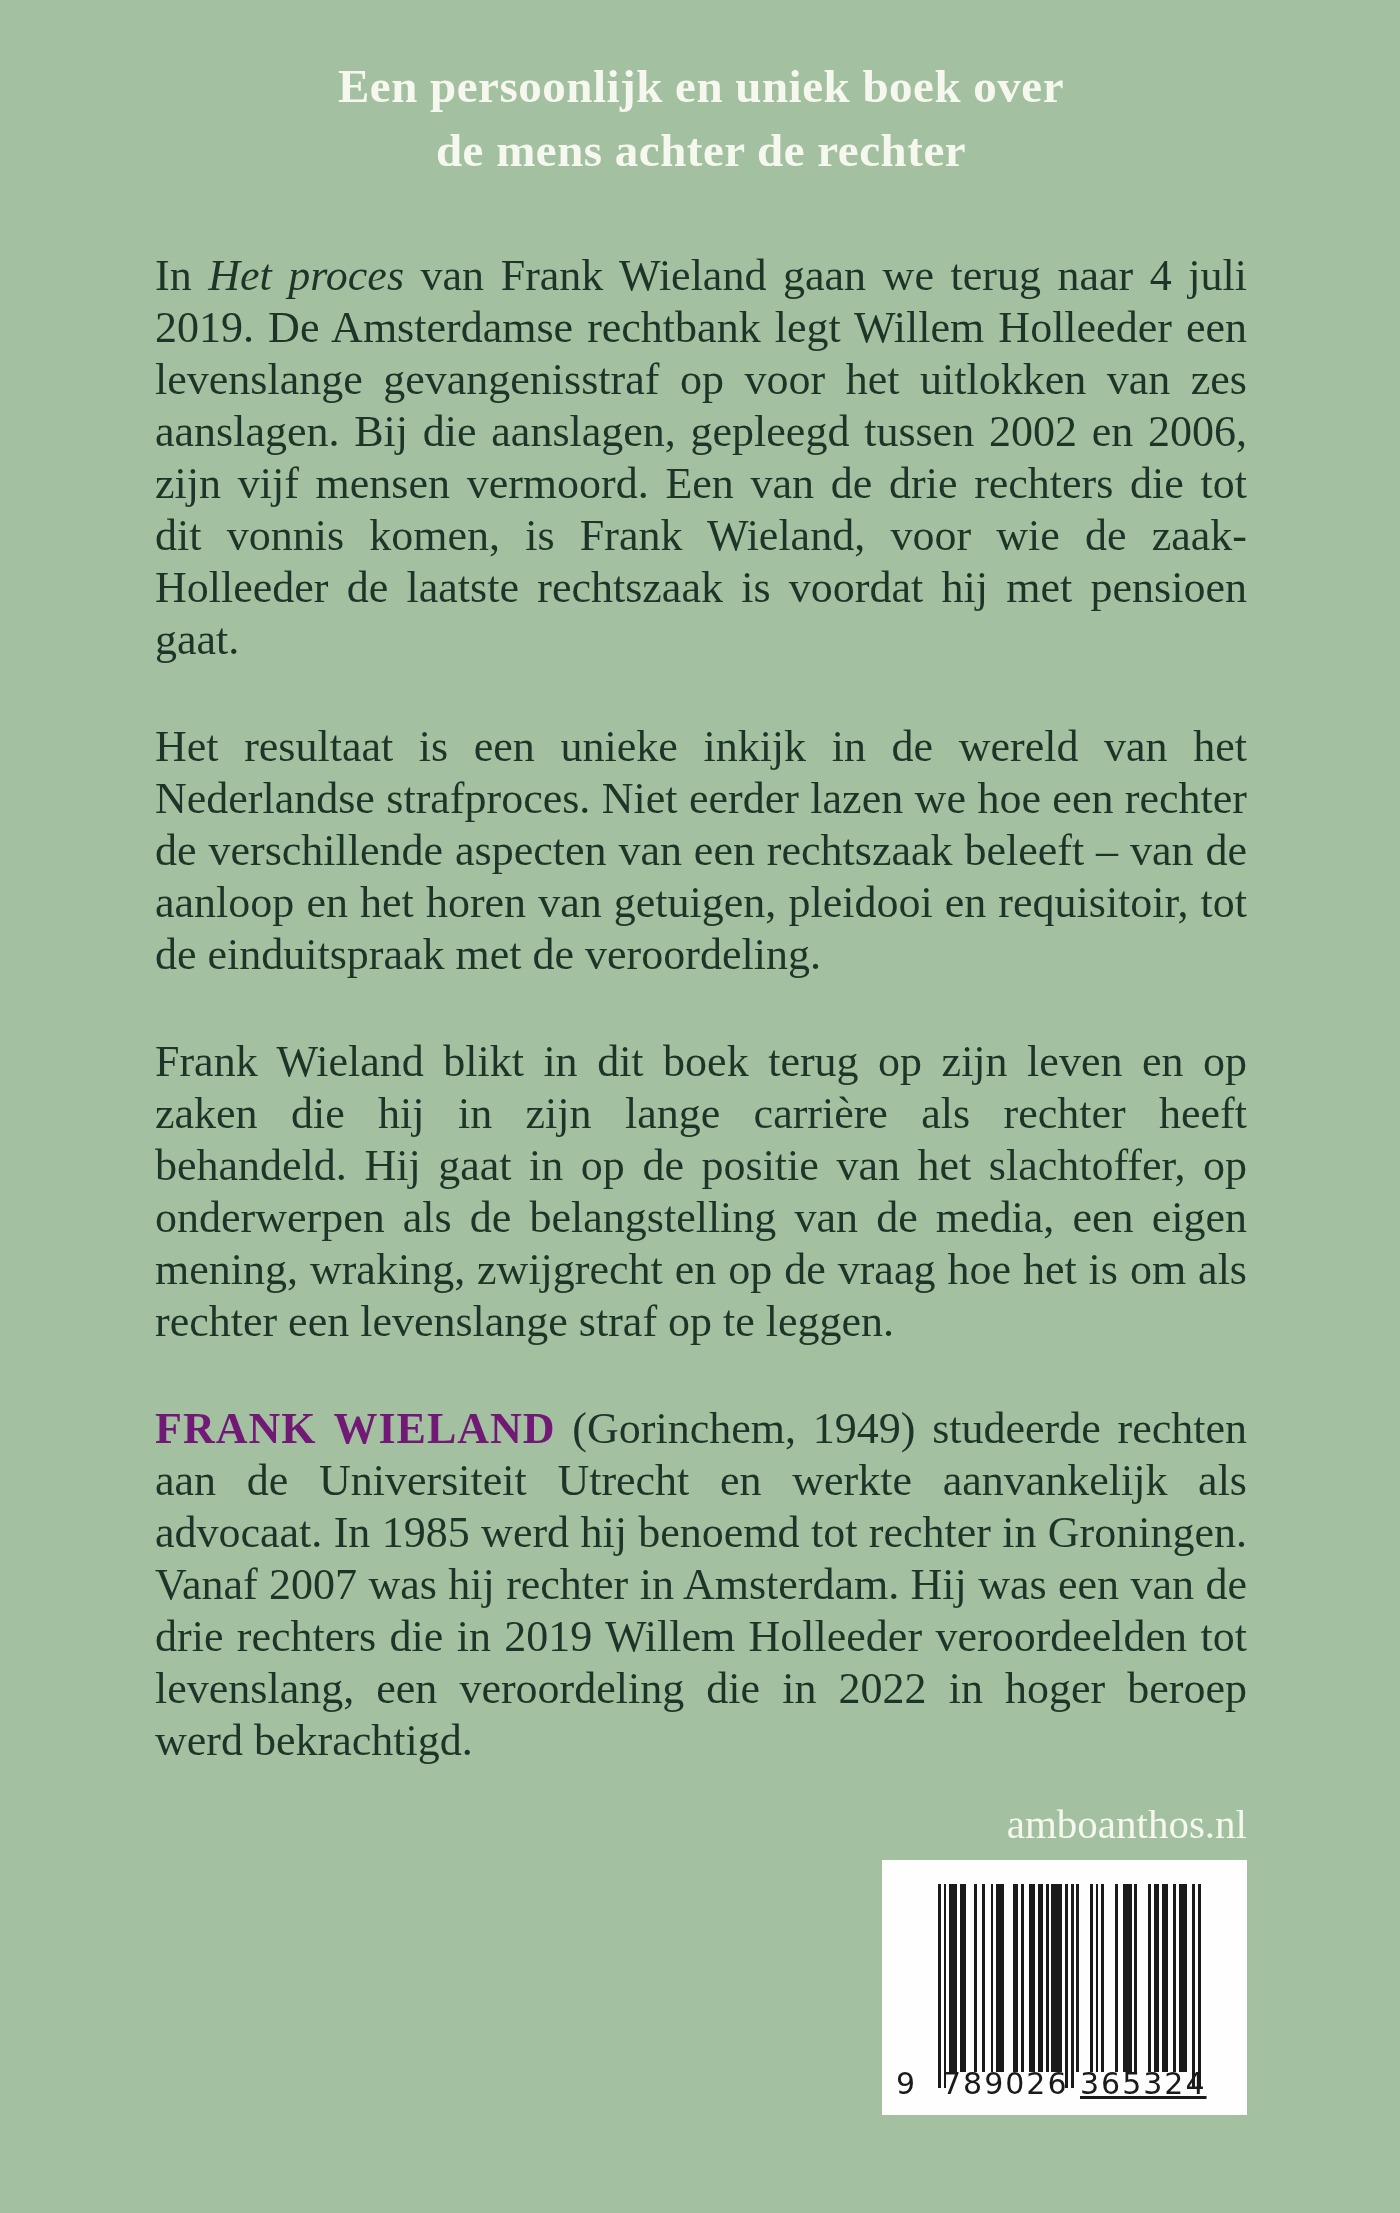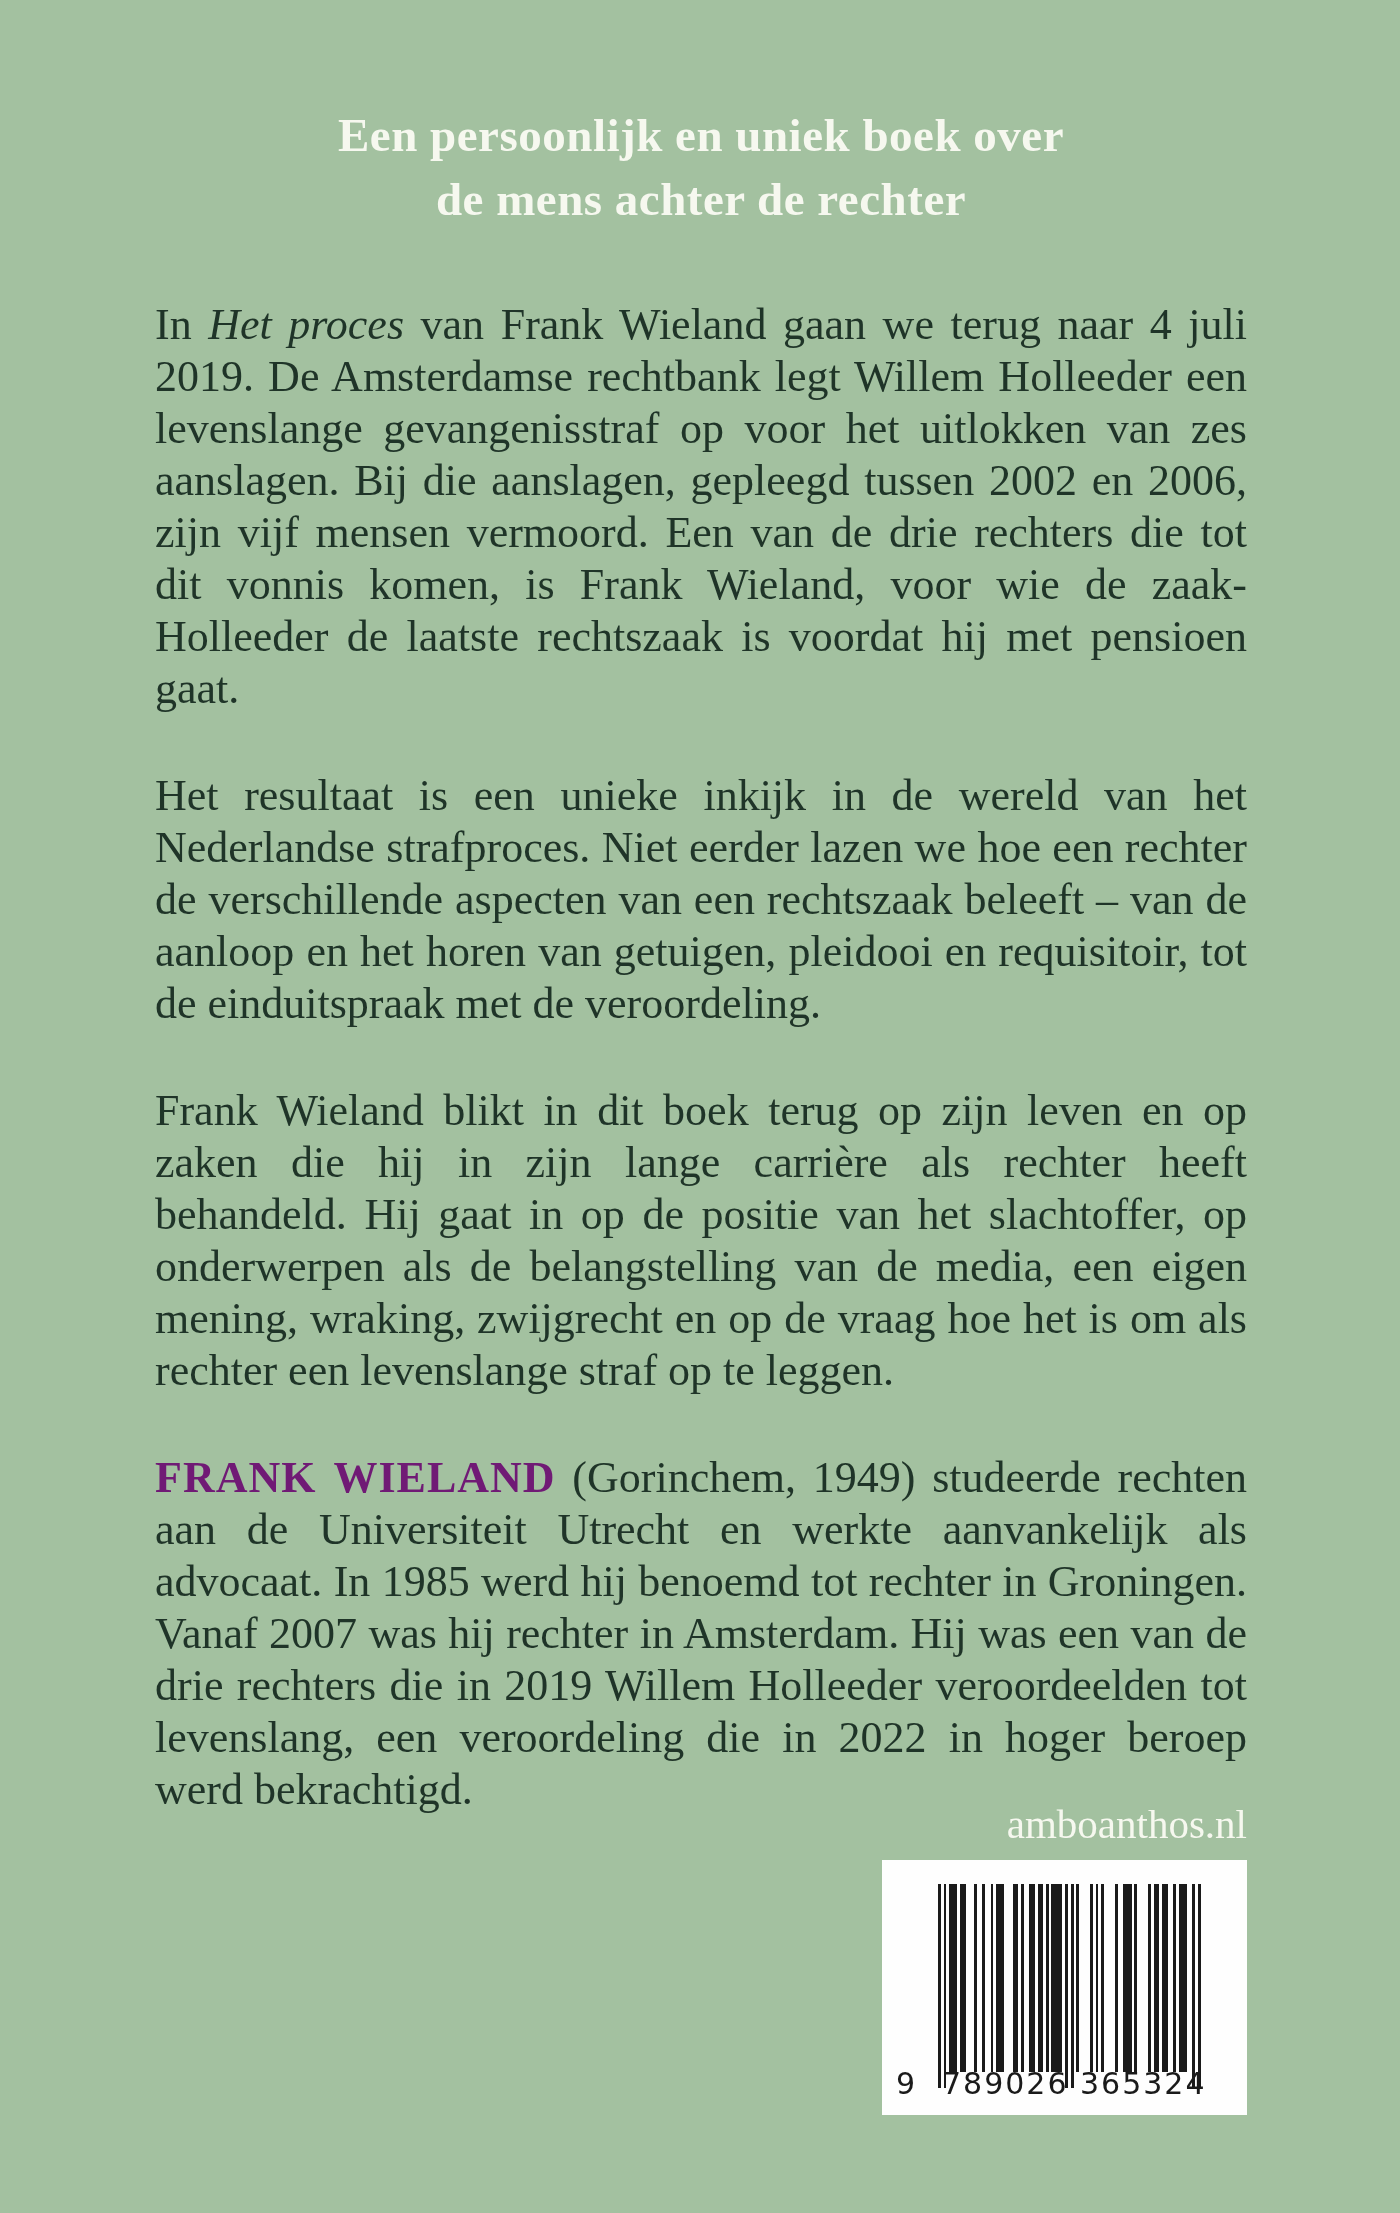--- a/index.html
+++ b/index.html
@@ -10,21 +10,21 @@
     font-family:"Liberation Serif", serif;
     overflow:hidden;
   }
   .content{
     position:absolute;
     left:155px;top:0;
     width:1092px;
   }
   .headline{
     margin:0;
-    padding-top:103px;
+    padding-top:54px;
     text-align:center;
     color:#f6f8ef;
     font-size:47px;
     line-height:64px;
     font-weight:bold;
     letter-spacing:0.5px;
   }
   .body-copy{
     margin-top:68px;
     font-size:44px;
@@ -71,21 +71,21 @@
     top:206px;left:0;
     width:100%;height:40px;
     font-family:"DejaVu Sans", sans-serif;
     font-size:30px;
     line-height:36px;
     color:#1a1a1a;
   }
   .digits span{position:absolute;top:0;}
   .d-lead{left:14px;}
   .d-left{left:60px;letter-spacing:2px;}
-  .d-right{left:198px;letter-spacing:2px;}
+  .d-right{left:198px;letter-spacing:2px;text-decoration:underline;}
 </style>
 </head>
 <body>
 
 <div class="page">
 
   <div class="content">
 
     <h1 class="headline">
       <span>Een persoonlijk en uniek boek over</span><br>

